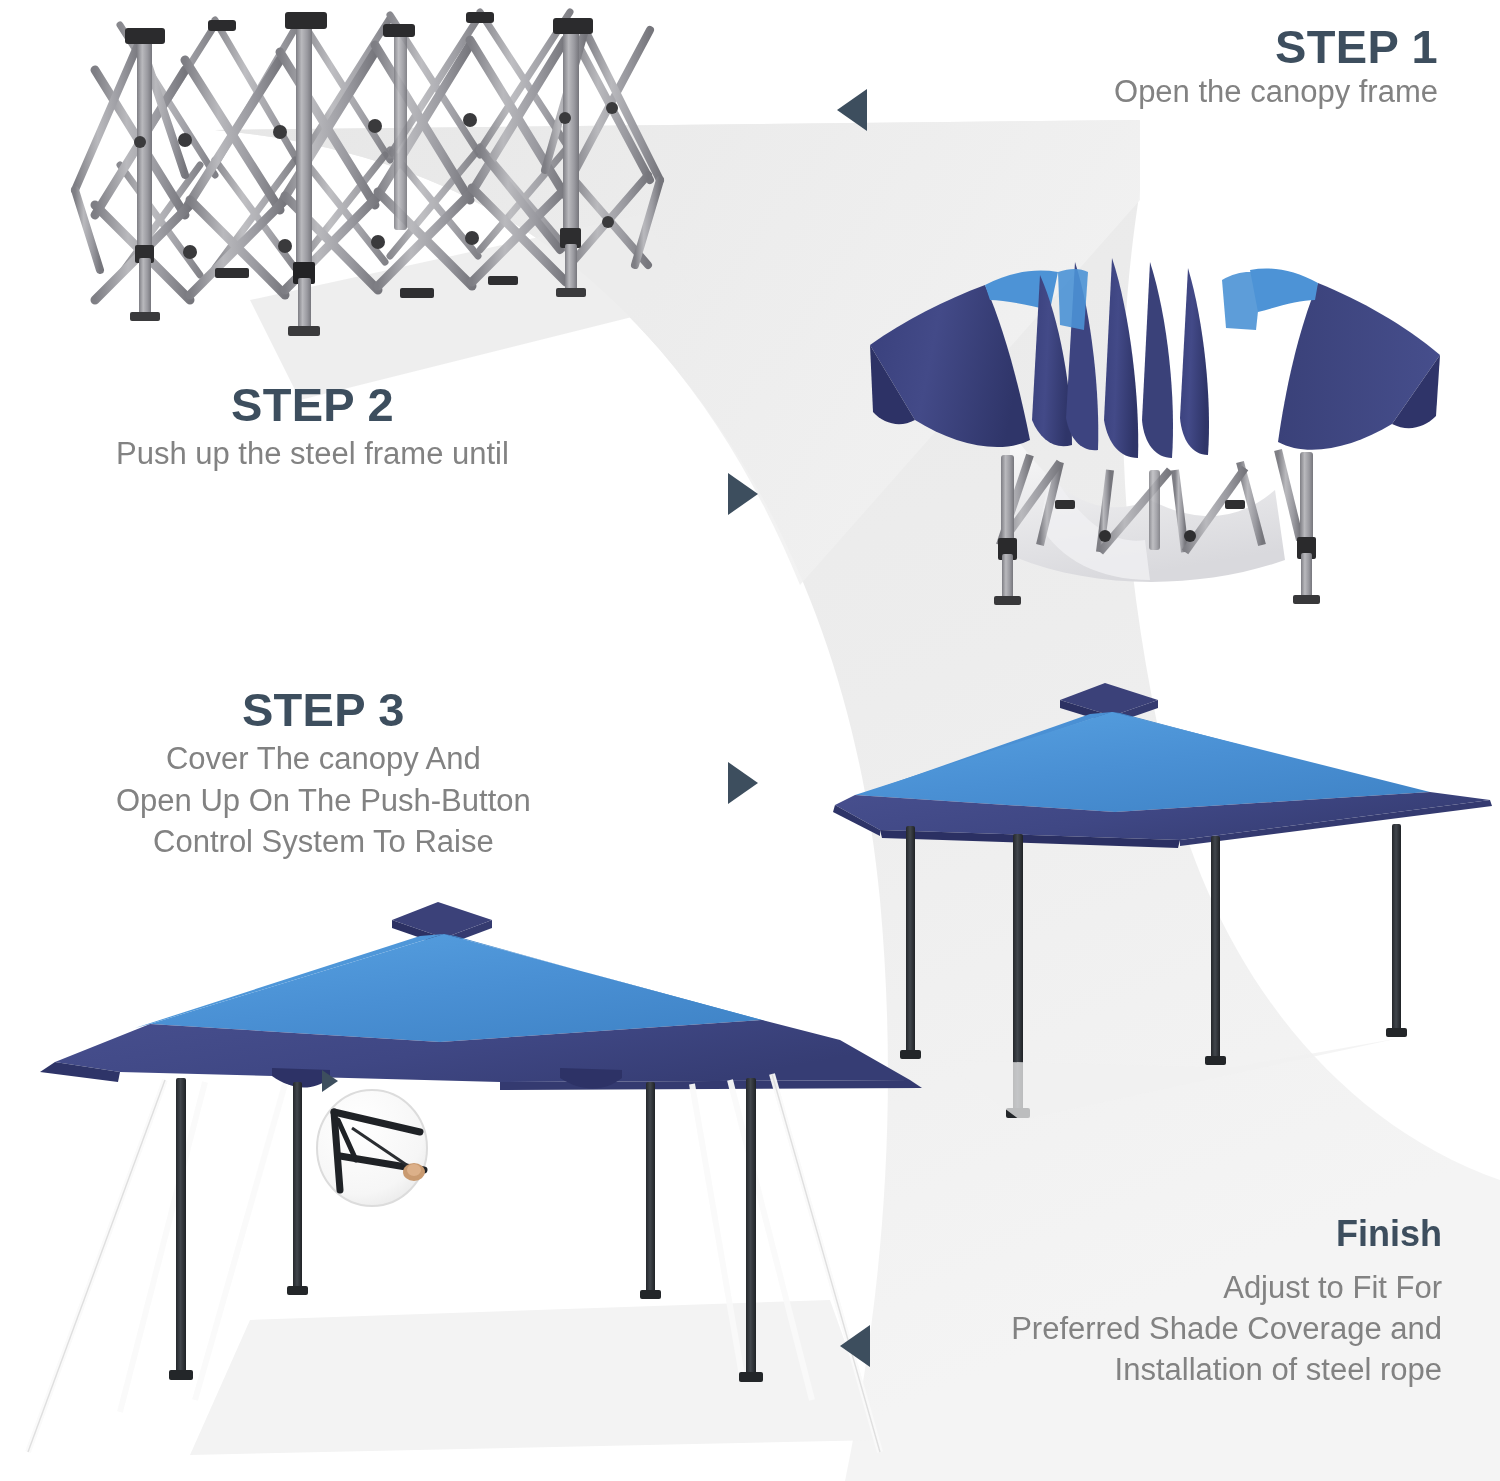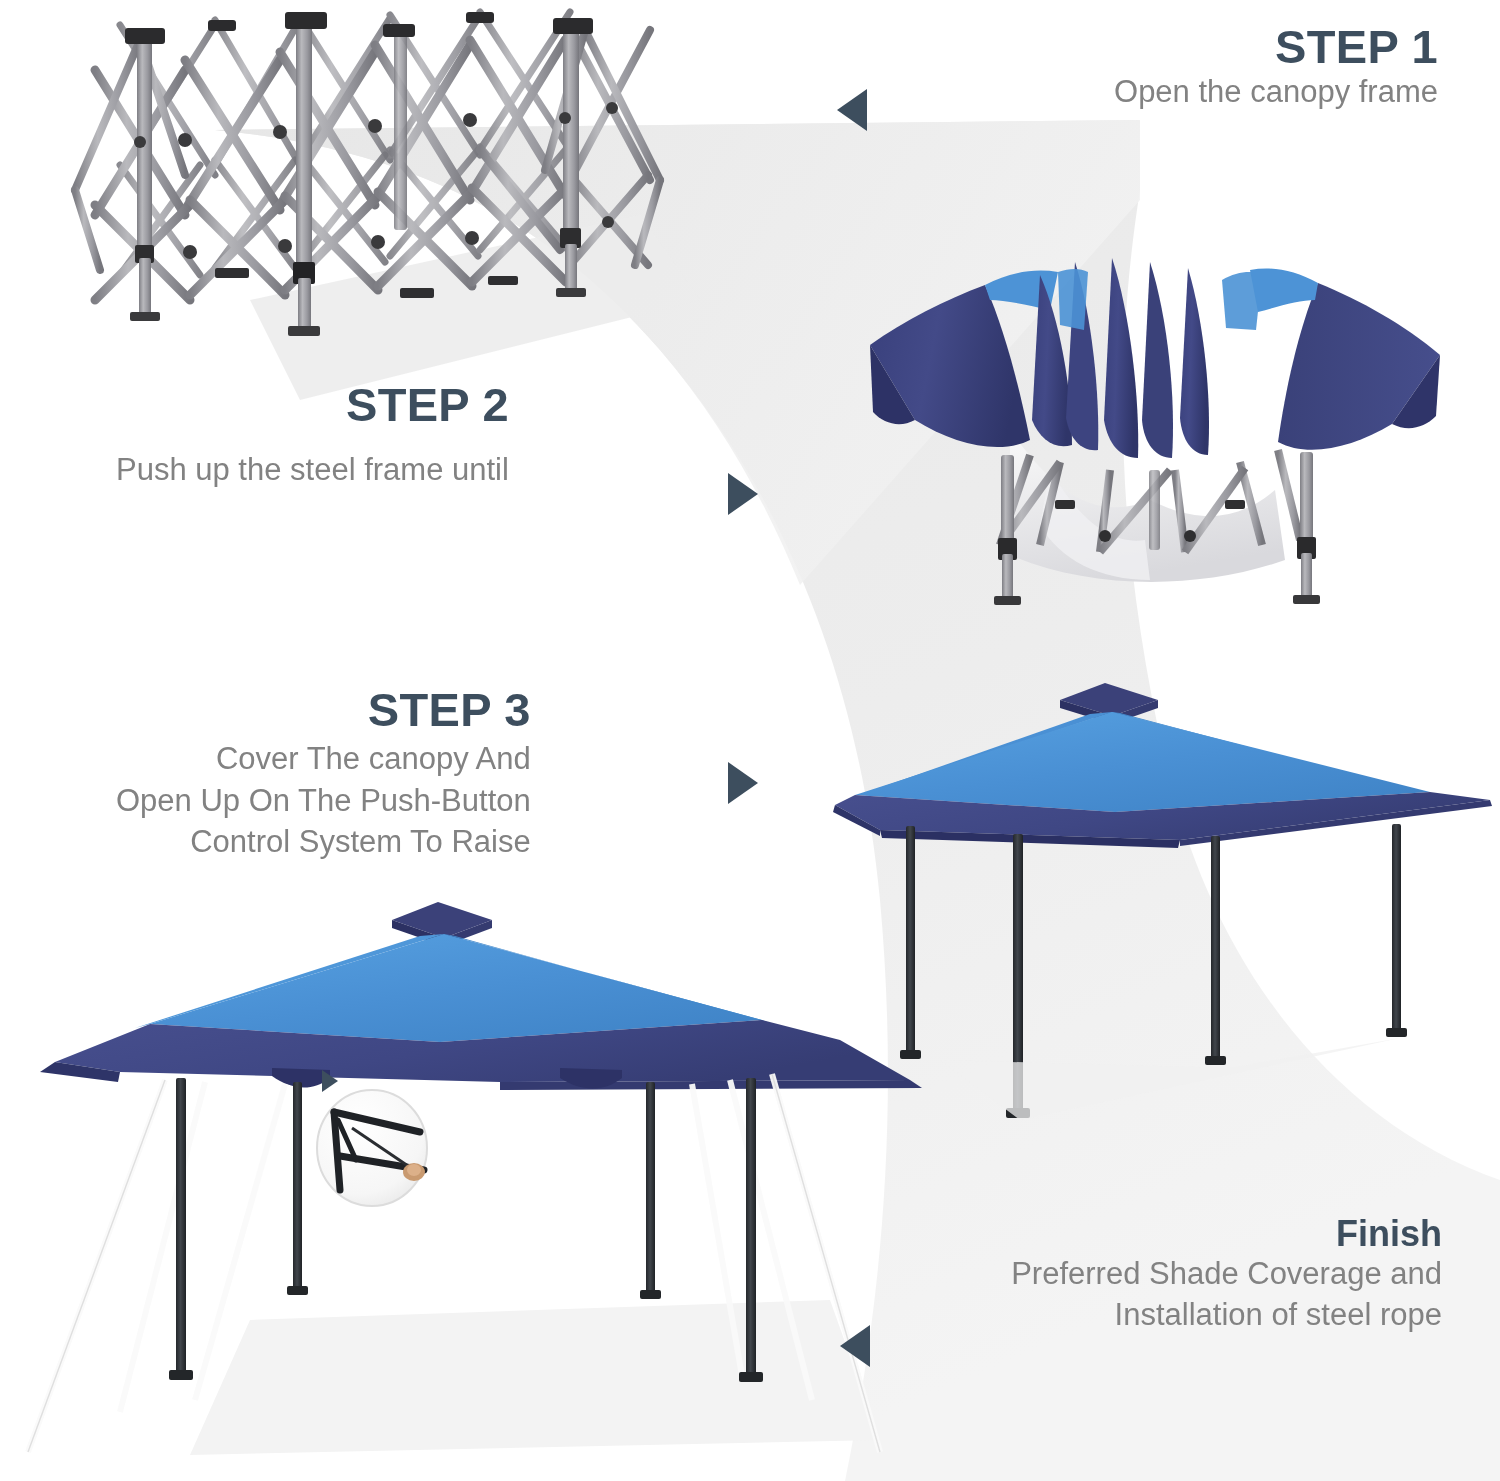--- a/index.html
+++ b/index.html
@@ -29,21 +29,21 @@
     white-space: nowrap;
   }
   .step-body {
     font-size: 31px;
     font-weight: normal;
     line-height: 1.33;
     color: #828282;
     white-space: nowrap;
   }
   .align-right { text-align: right; }
-  .align-left  { text-align: right; }
+  .align-left  { text-align: center; }
 
   .finish-title {
     font-size: 36px;
     font-weight: bold;
     color: #3d4e5e;
     line-height: 1.05;
     white-space: nowrap;
   }
 
   .tri { position: absolute; width: 0; height: 0; }
@@ -434,35 +434,36 @@
   <div class="layer" id="overlay">
 
     <div class="text-block align-right" style="right:62px; top:22px;">
       <div class="step-title">STEP 1</div>
       <div class="step-body" style="">Open the canopy frame</div>
     </div>
     <div class="tri tri-left" style="left:837px; top:89px;"></div>
 
     <div class="text-block align-left" style="left:116px; top:380px;">
       <div class="step-title">STEP 2</div>
-      <div class="step-body" style="margin-top:20px;">Push up the steel frame until</div>
+      <div class="step-body" style="margin-top:4px;">Push up the steel frame until</div>
     </div>
     <div class="tri tri-right" style="left:728px; top:473px;"></div>
 
     <div class="text-block align-left" style="left:116px; top:685px;">
       <div class="step-title">STEP 3</div>
       <div class="step-body" style="margin-top:4px;">Cover The canopy And</div>
       <div class="step-body">Open Up On The Push-Button</div>
       <div class="step-body">Control System To Raise</div>
     </div>
     <div class="tri tri-right" style="left:728px; top:762px;"></div>
 
     <div class="tri tri-small-right" style="left:322px; top:1070px;"></div>
 
     <div class="text-block align-right" style="right:58px; top:1215px;">
       <div class="finish-title">Finish</div>
+      <div class="step-body" style="margin-top:14px;">Adjust to Fit For</div>
       <div class="step-body">Preferred Shade Coverage and</div>
       <div class="step-body">Installation of steel rope</div>
     </div>
     <div class="tri tri-left" style="left:840px; top:1325px;"></div>
 
   </div>
 </div>
 
 </body></html>

